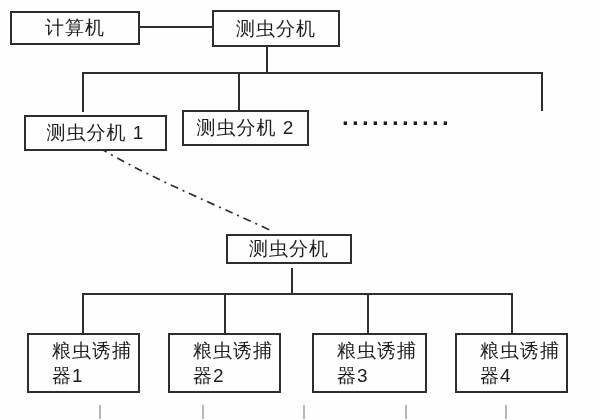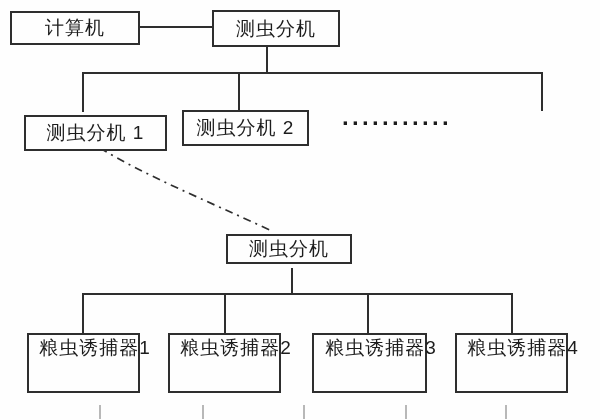--- a/index.html
+++ b/index.html
@@ -6,21 +6,21 @@
   .stage{
     position:relative;width:600px;height:420px;background:#fefefe;overflow:hidden;
     font-family:"Liberation Sans","DejaVu Sans",sans-serif;color:#1c1c1c;
   }
   .node{
     position:absolute;box-sizing:border-box;border:2px solid #2e2e2e;background:#fefefe;
     display:flex;align-items:center;justify-content:center;
     font-size:19px;font-weight:normal;letter-spacing:1px;white-space:nowrap;
   }
   .node.trap{
-    align-items:flex-start;justify-content:center;
+    flex-direction:column;align-items:flex-start;justify-content:center;
     padding-left:23px;line-height:25px;letter-spacing:1px;
   }
   .h-line{position:absolute;height:2px;background:#2e2e2e;}
   .v-line{position:absolute;width:2px;background:#2e2e2e;}
   .dots{
     position:absolute;left:342px;top:109px;width:96px;text-align:center;
     font-size:24px;font-weight:bold;letter-spacing:2px;color:#1c1c1c;
   }
   .overlay{position:absolute;left:0;top:0;width:600px;height:420px;pointer-events:none;}
   .dashdot{fill:none;stroke:#2e2e2e;stroke-width:1.7;stroke-dasharray:8 5 2 5;}

